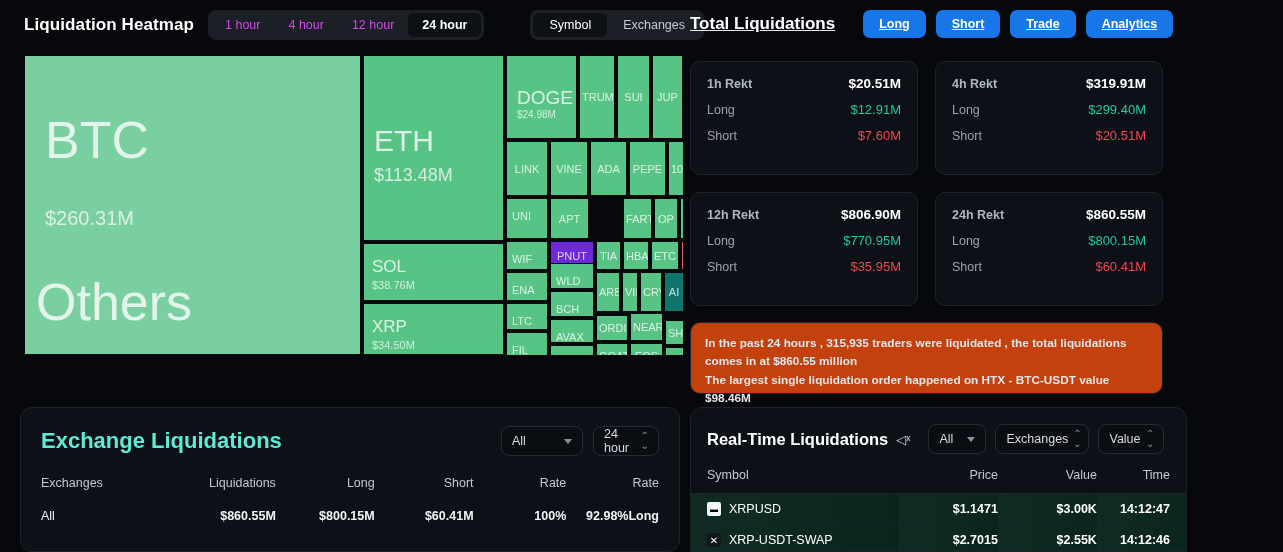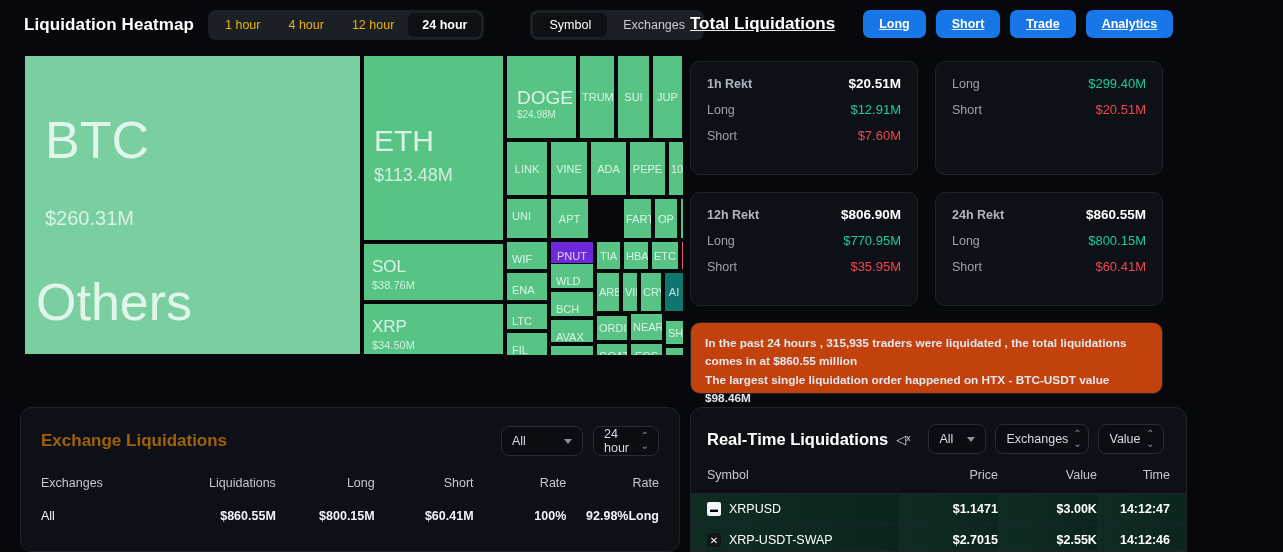--- a/index.html
+++ b/index.html
@@ -22,21 +22,21 @@
   .hm-title {
     font-size: 17px; font-weight: 700; color: #fff;
     letter-spacing: .1px; white-space: nowrap;
   }
   .seg {
     display: flex; align-items: center;
     background: #1b1f26; border-radius: 8px;
     padding: 3px; margin-left: 14px; height: 30px;
   }
   .seg .opt {
-    font-size: 12.5px; color: #eab308; padding: 0 14px;
+    font-size: 12.5px; color: #d946ef; padding: 0 14px;
     line-height: 24px; border-radius: 6px; cursor: pointer;
     white-space: nowrap;
   }
   .seg .opt.active { background: #0d1014; color: #fff; font-weight: 600; }
 
   .seg2 {
     display: flex; align-items: center;
     background: #1b1f26; border-radius: 8px;
     padding: 3px; margin-left: 46px; height: 30px;
   }
@@ -72,21 +72,21 @@
   }
 
   
   .exch-card {
     position: absolute; left: 20px; top: 407px;
     width: 660px; height: 145px;
     background: #0d1117; border: 1px solid #1d232c;
     border-radius: 12px; padding: 18px 20px 0 20px;
   }
   .exch-top { display: flex; align-items: center; justify-content: space-between; }
-  .exch-title { font-size: 17px; font-weight: 700; color: #a16207; }
+  .exch-title { font-size: 22px; font-weight: 700; color: #5eead4; }
   .exch-controls { display: flex; gap: 10px; }
   .ctl {
     background: #0a0d12; border: 1px solid #262c36; border-radius: 8px;
     height: 30px; display: flex; align-items: center; justify-content: space-between;
     padding: 0 10px; font-size: 12.5px; color: #d6dbe2; cursor: pointer;
   }
   .ctl.w-all { width: 82px; }
   .ctl.w-24 { width: 66px; }
   .caret-d { width:0;height:0;border-left:4px solid transparent;border-right:4px solid transparent;border-top:5px solid #8b93a0; margin-left:6px;}
   .updown { font-size: 10px; color: #8b93a0; line-height: 1; margin-left: 5px; letter-spacing:-1px;}
@@ -396,20 +396,24 @@
         <div class="srow">
             <span class="s-lbl">Long</span>
             <span class="s-val lg">$12.91M</span>
           </div>
         <div class="srow">
             <span class="s-lbl">Short</span>
             <span class="s-val sh">$7.60M</span>
           </div>
       </div>
       <div class="stat-card">
+        <div class="srow">
+            <span class="s-lbl hd">4h Rekt</span>
+            <span class="s-val">$319.91M</span>
+          </div>
         <div class="srow">
             <span class="s-lbl">Long</span>
             <span class="s-val lg">$299.40M</span>
           </div>
         <div class="srow">
             <span class="s-lbl">Short</span>
             <span class="s-val sh">$20.51M</span>
           </div>
       </div>
       <div class="stat-card">

